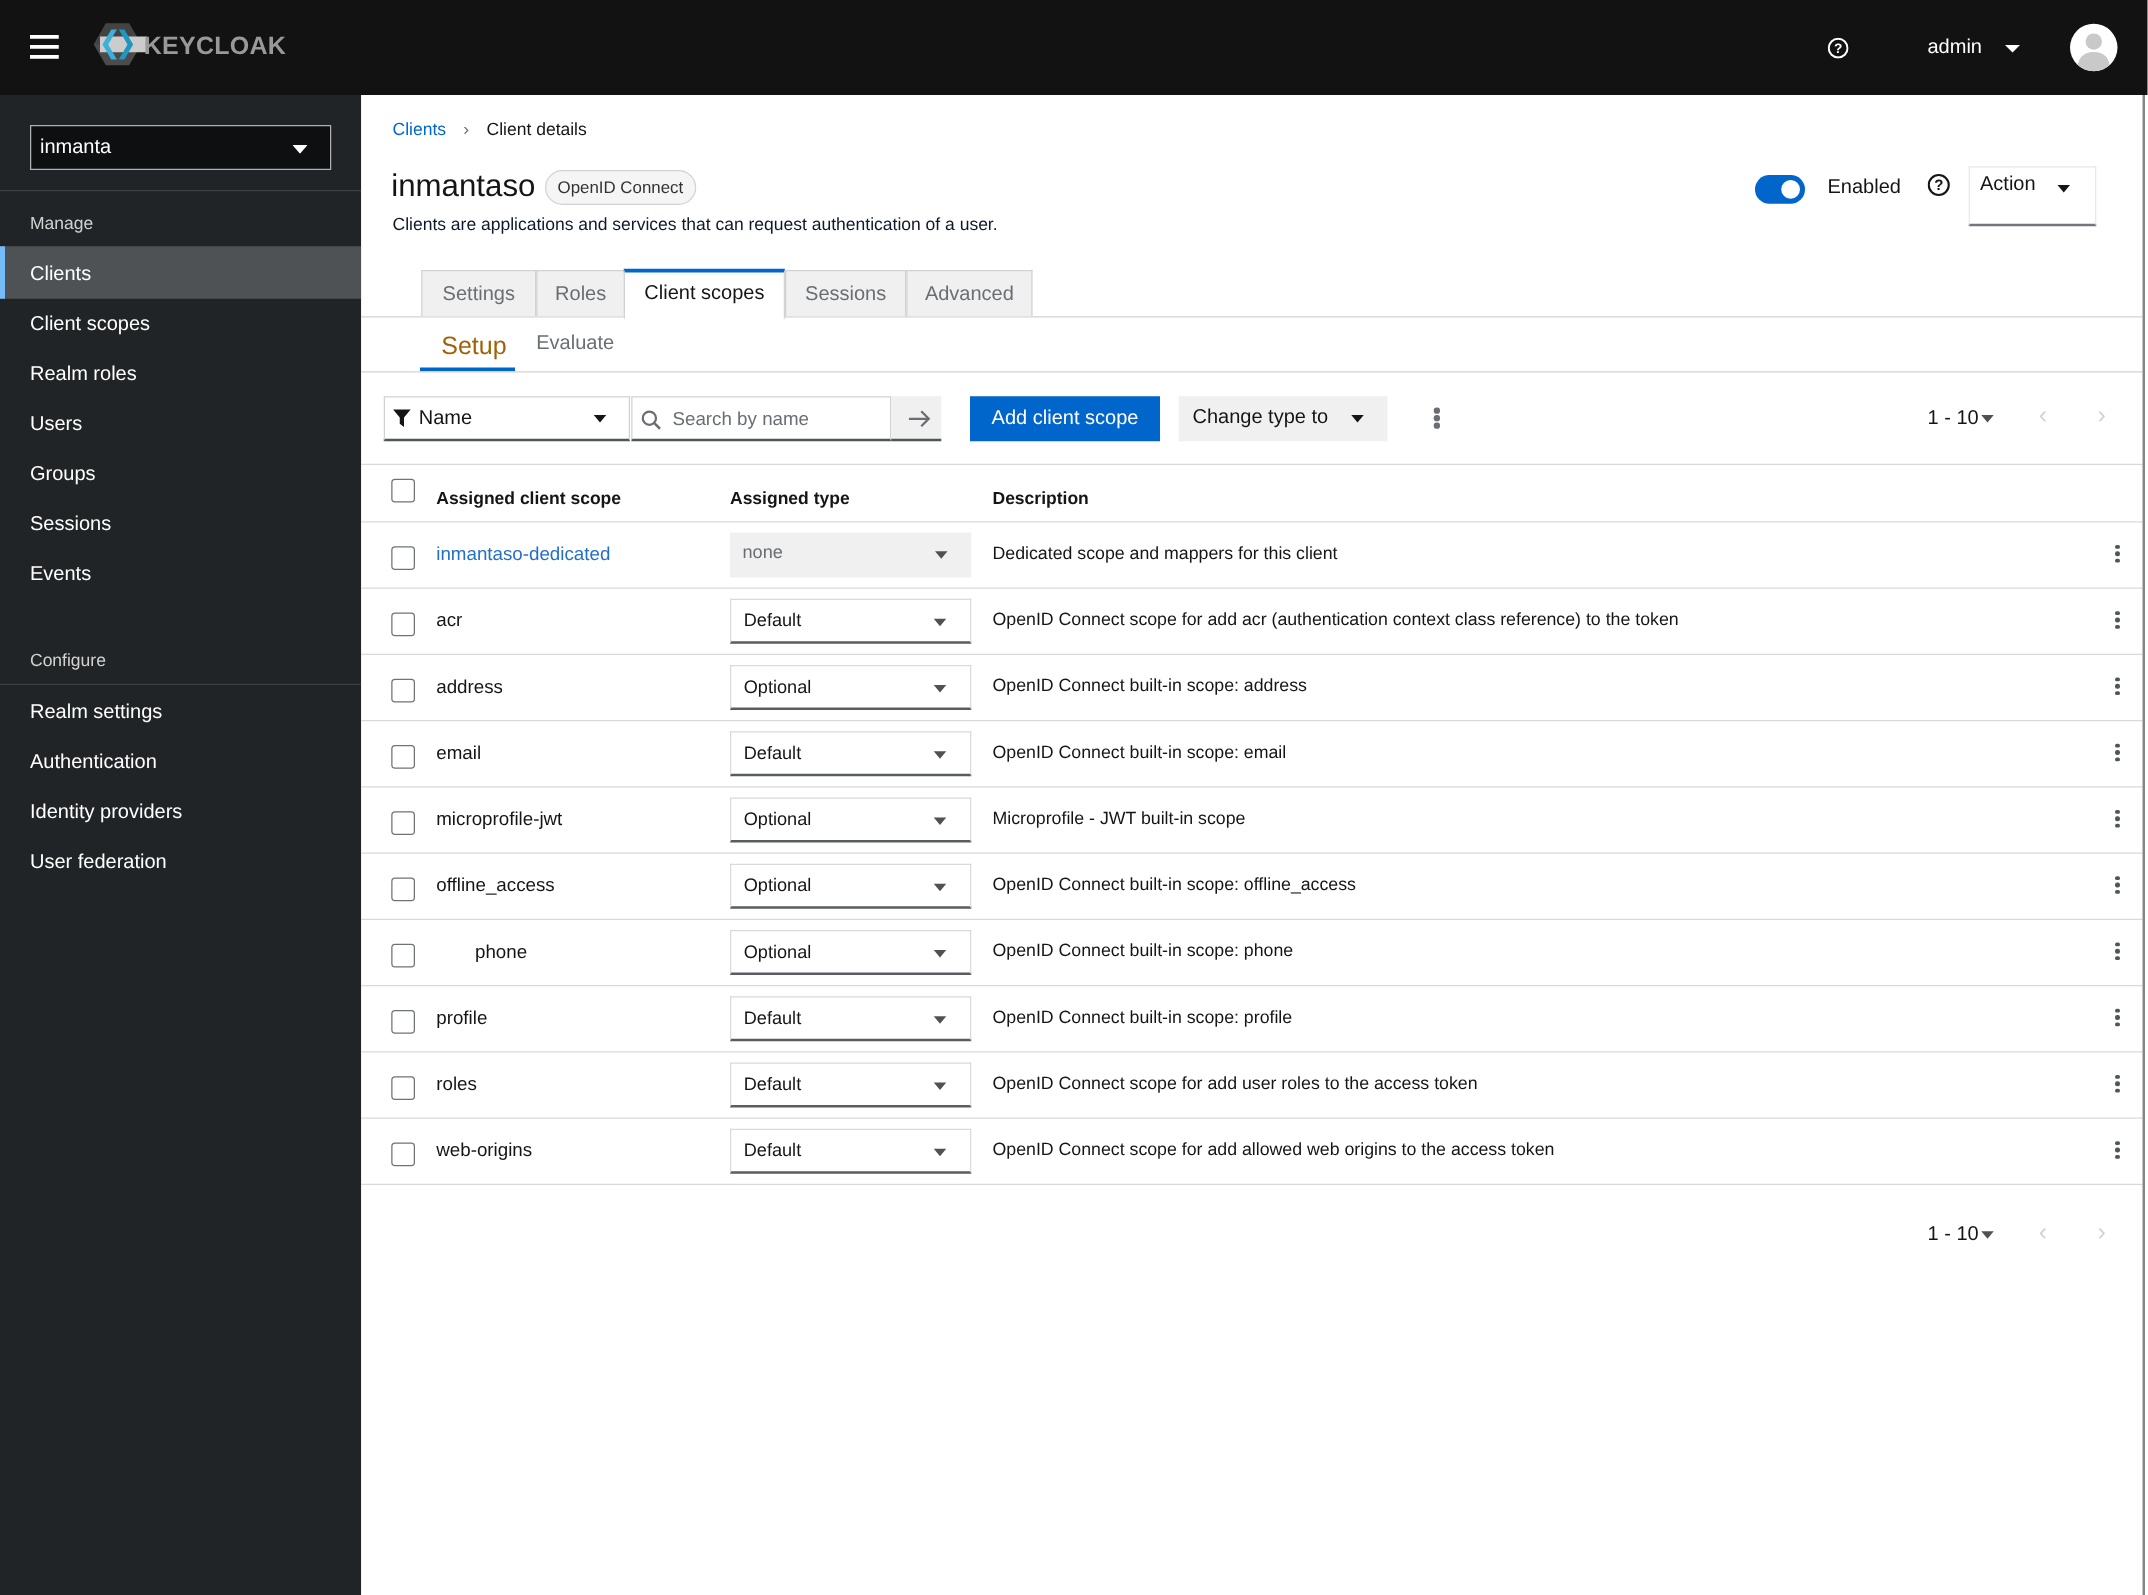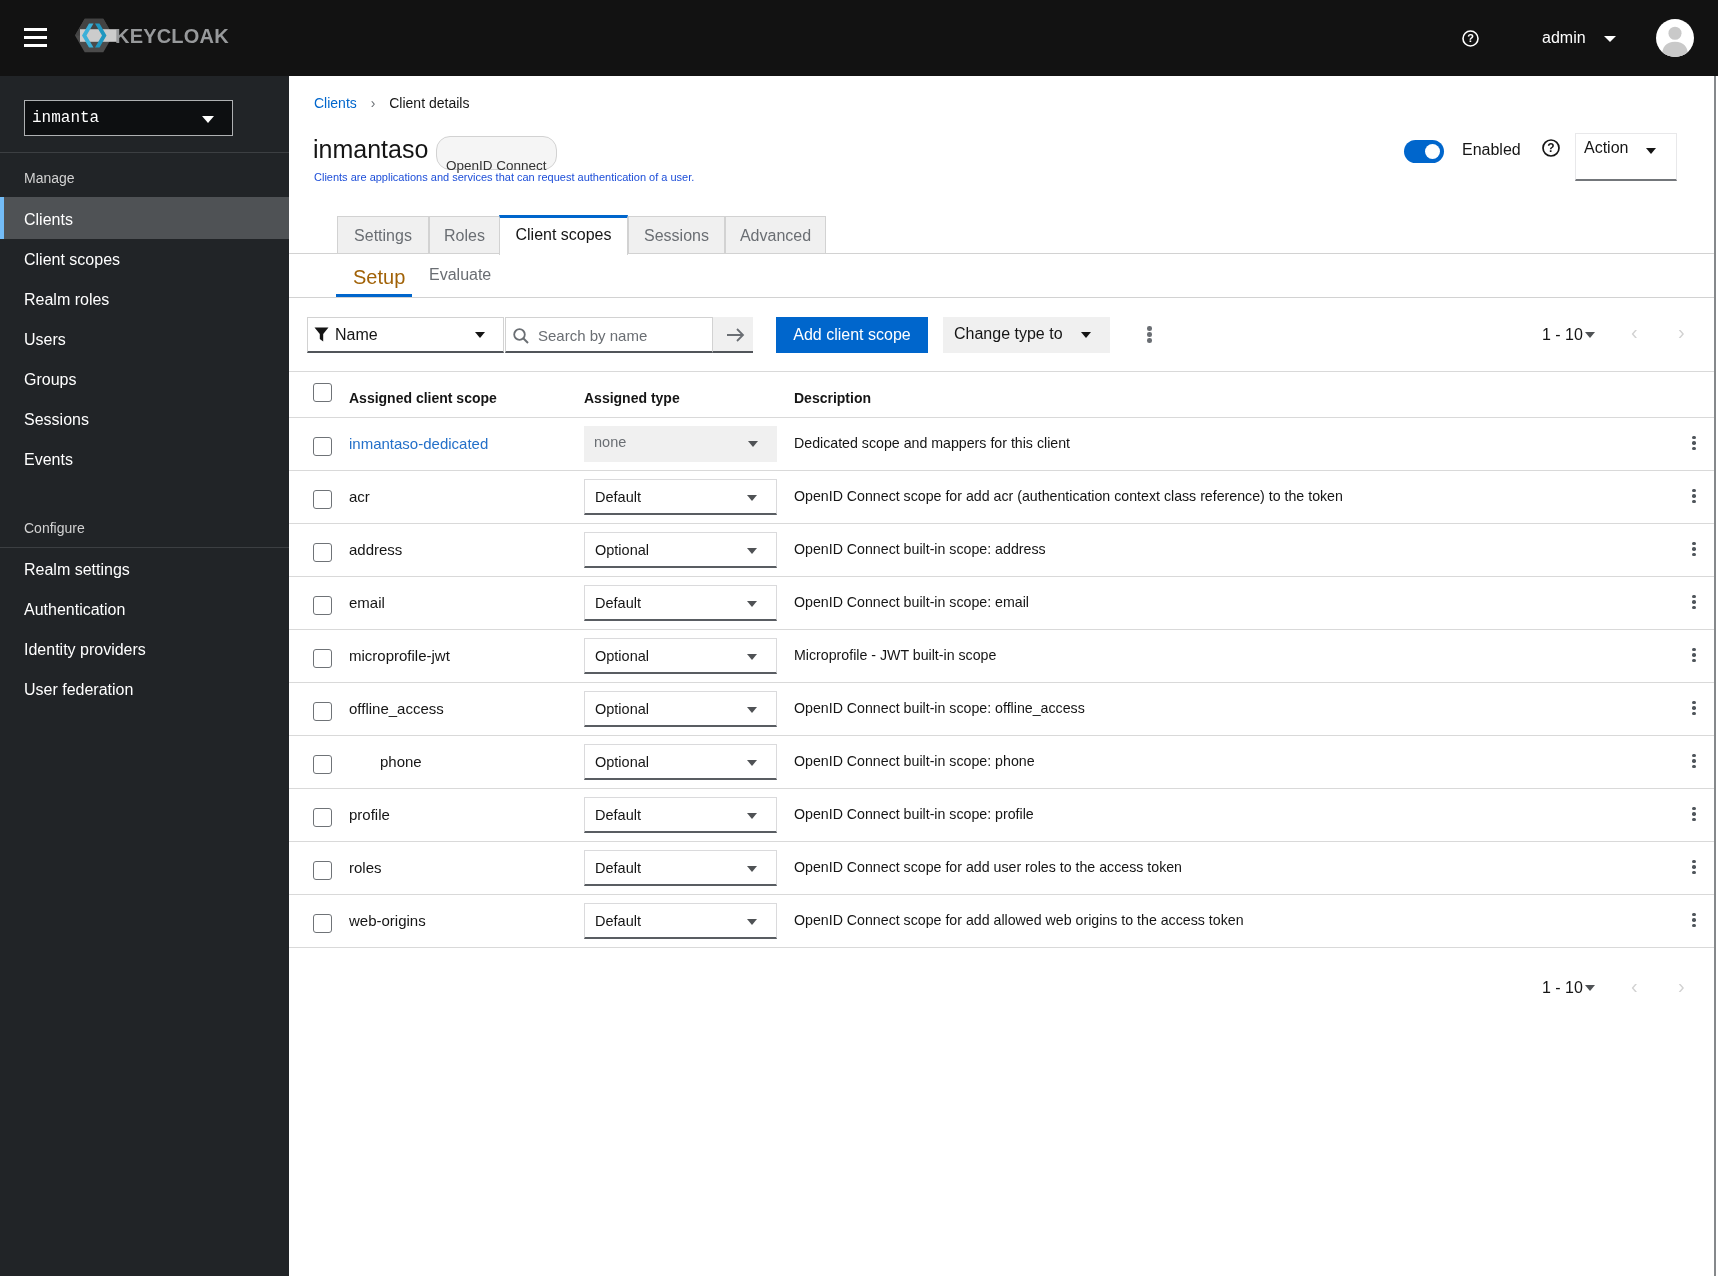--- a/index.html
+++ b/index.html
@@ -9,34 +9,34 @@
 
 #hdr { position:absolute; left:0; top:0; width:1718px; height:76px; background:#121212; }
 #burger { position:absolute; left:24px; top:28px; width:23px; height:19px; }
 #burger div { height:3px; background:#fff; margin-bottom:5px; }
 #adminTxt { position:absolute; left:1542px; top:29px; color:#fff; font-size:16px; }
 #adminCaret { position:absolute; left:1603px; top:35px; }
 #avatar { position:absolute; left:1656px; top:19px; width:38px; height:38px; border-radius:50%; background:#fff; overflow:hidden; }
 
 
 #side { position:absolute; left:0; top:76px; width:289px; height:1200px; background:#212427; }
-#realmSel { position:absolute; left:24px; top:24px; width:209px; height:36px; background:#0d0f11; border:1px solid #aeb0b2; color:#fff; font-size:16px;font-family:Liberation Mono, monospace; }
+#realmSel { position:absolute; left:24px; top:24px; width:241px; height:36px; background:#0d0f11; border:1px solid #aeb0b2; color:#fff; font-size:16px; }
 #realmSel span { position:absolute; left:7px; top:8px; }
 .sideDivider { position:absolute; left:0; width:289px; height:1px; background:#3c3f42; }
 .navSection { position:absolute; left:24px; color:#d2d2d2; font-size:14px; font-weight:400; }
 .navItem { position:absolute; left:24px; color:#fff; font-size:16px; }
 #selItem { position:absolute; left:0; top:121px; width:289px; height:42px; background:#4f5255; border-left:4px solid #73bcf7; }
 
 
 #main { position:absolute; left:289px; top:76px; width:1429px; height:1200px; background:#fff; }
 #crumb { position:absolute; left:25px; top:19px; font-size:14px; color:#151515; }
 #crumb a { color:#0066cc; text-decoration:none; }
 #title { position:absolute; left:24px; top:59px; font-size:25px; color:#151515; font-weight:400; }
-#badge { position:absolute; left:147px; top:60px; height:28px; border:1px solid #d2d2d2; background:#f5f5f5; border-radius:14px; font-size:13.5px; color:#333; line-height:26px; padding:16px 9px; }
-#desc { position:absolute; left:25px; top:95px; font-size:11px; color:#1d4ed8; }
+#badge { position:absolute; left:147px; top:60px; height:28px; border:1px solid #d2d2d2; background:#f5f5f5; border-radius:14px; font-size:13.5px; color:#333; line-height:26px; padding:0 9px; }
+#desc { position:absolute; left:25px; top:95px; font-size:14px; color:#0f172a; }
 
 #toggle { position:absolute; left:1115px; top:64px; width:40px; height:23px; background:#0066cc; border-radius:12px; }
 #toggle div { position:absolute; right:4px; top:4px; width:15px; height:15px; background:#fff; border-radius:50%; }
 #enabledTxt { position:absolute; left:1173px; top:65px; font-size:16px; color:#151515; }
 #helpIcon { position:absolute; left:1253px; top:63px; }
 #actionBtn { position:absolute; left:1286px; top:57px; width:102px; height:48px; background:#fff; border:1px solid #e8e8ea; border-bottom:2px solid #73767a; font-size:16px; color:#151515; }
 #actionBtn span { position:absolute; left:8px; top:5px; }
 
 
 #tabline { position:absolute; left:0; top:177px; width:1425px; height:1px; background:#d2d2d2; }

